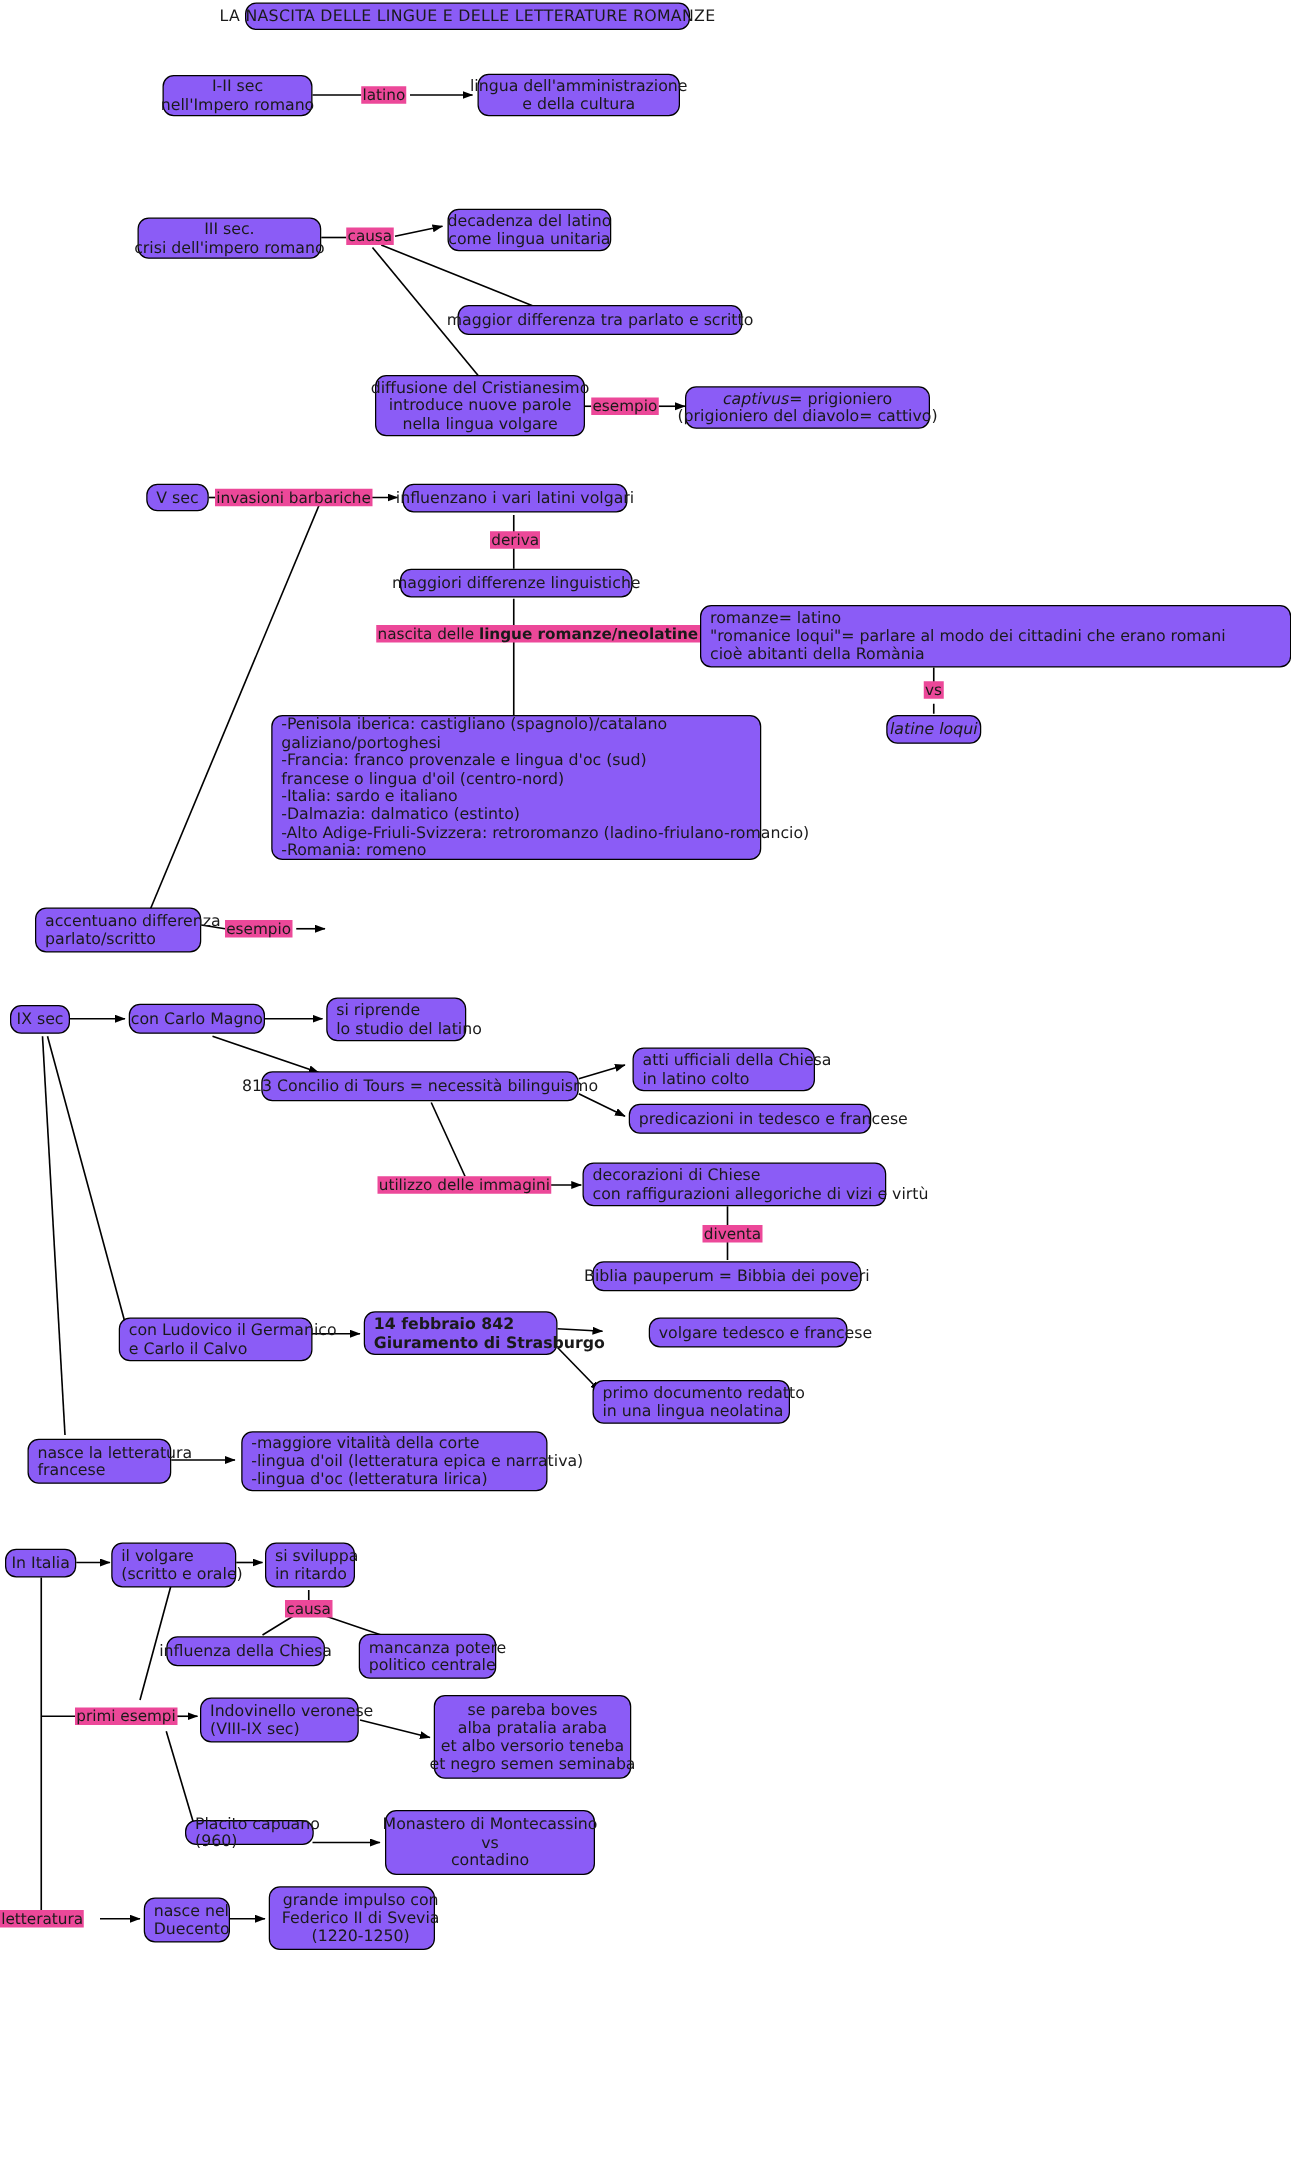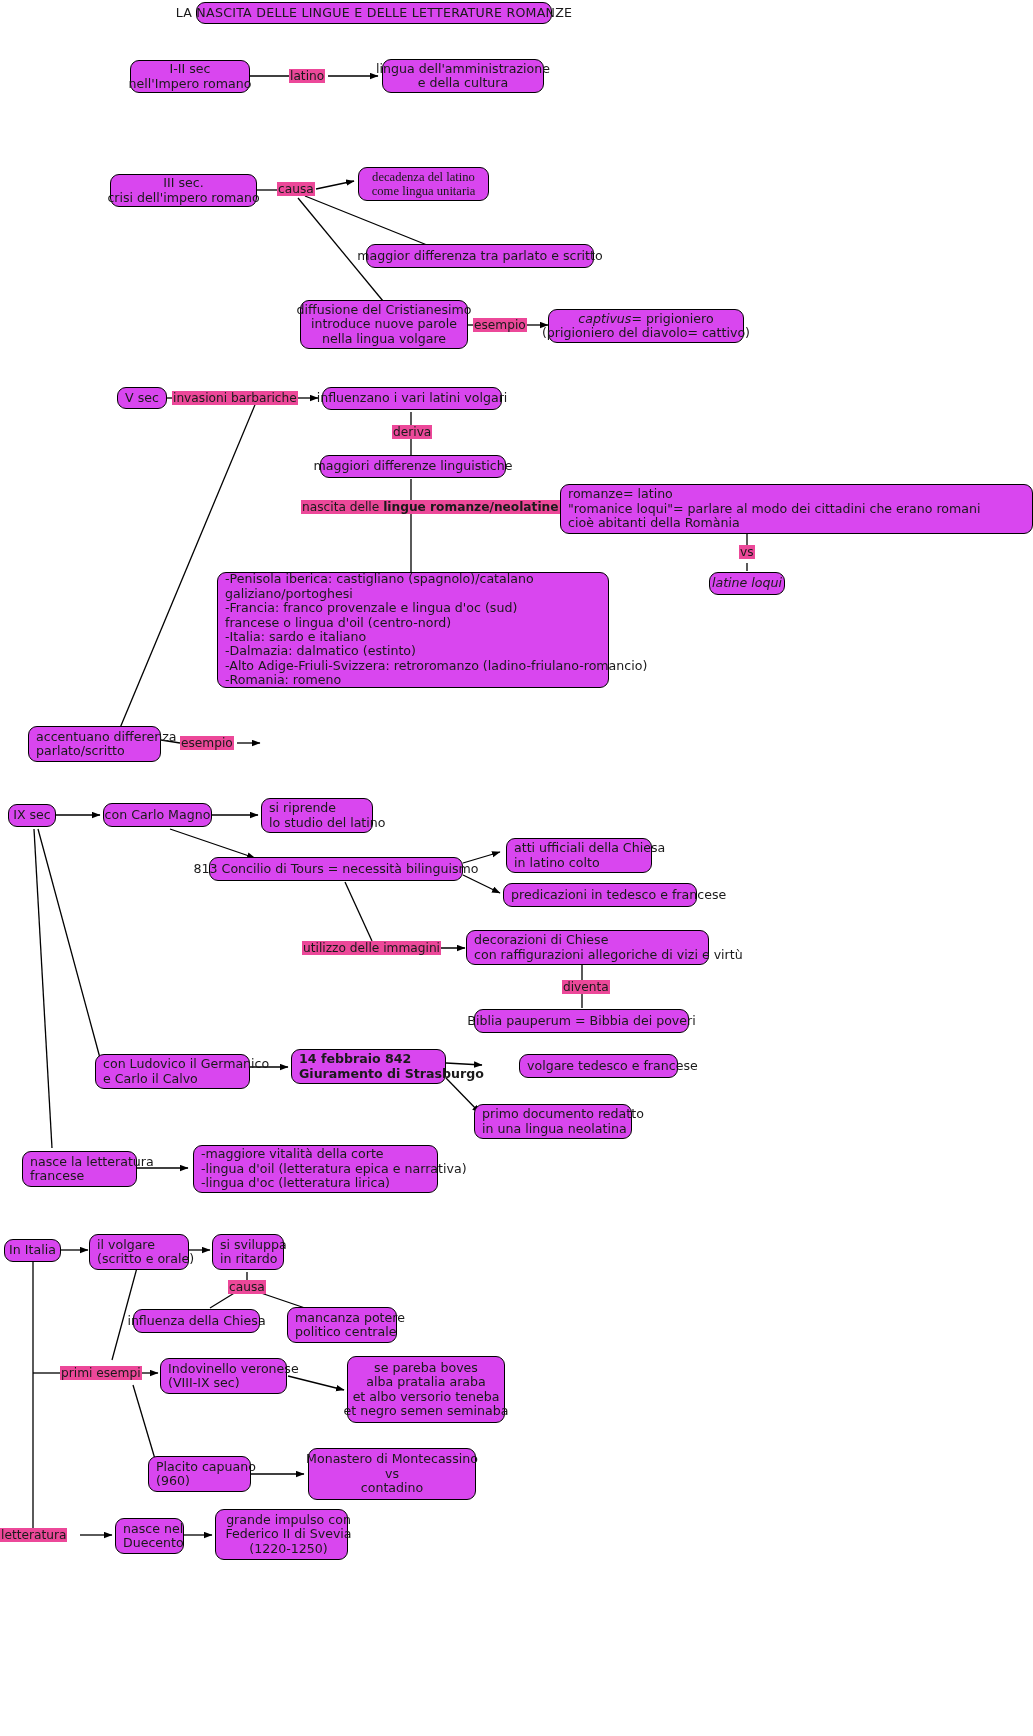--- a/index.html
+++ b/index.html
@@ -21,21 +21,21 @@
     position: absolute;
     left: 0;
     top: 0;
     width: 1033px;
     height: 1736px;
     pointer-events: none;
   }
   .node {
     position: absolute;
     box-sizing: border-box;
-    background: #d946ef;
+    background: #8b5cf6;
     border: 1px solid #000000;
     border-radius: 9px;
     color: #1a1a1a;
     font-size: 12.6px;
     line-height: 14.4px;
     display: flex;
     flex-direction: column;
     justify-content: center;
     padding: 4px 7px;
     white-space: pre;
@@ -167,21 +167,21 @@
   <div class="edge-label" style="left:289px; top:69px;">latino</div>
 
   <div class="node center" style="left:382px; top:59px; width:162px; height:34px;">lingua dell'amministrazione
 e della cultura</div>
 
   <div class="node center" style="left:110px; top:174px; width:147px; height:33px;">III sec.
 crisi dell'impero romano</div>
 
   <div class="edge-label" style="left:277px; top:182px;">causa</div>
 
-  <div class="node center" style="left:358px; top:167px; width:131px; height:34px;font-family:Liberation Serif, serif;">decadenza del latino
+  <div class="node center" style="left:358px; top:167px; width:131px; height:34px;">decadenza del latino
 come lingua unitaria</div>
 
   <div class="node center" style="left:366px; top:244px; width:228px; height:24px;">maggior differenza tra parlato e scritto</div>
 
   <div class="node center" style="left:300px; top:300px; width:168px; height:49px;">diffusione del Cristianesimo
 introduce nuove parole
 nella lingua volgare</div>
 
   <div class="edge-label" style="left:473px; top:318px;">esempio</div>
 
@@ -290,21 +290,21 @@
   <div class="edge-label" style="left:60px; top:1366px;">primi esempi</div>
 
   <div class="node left" style="left:160px; top:1358px; width:127px; height:36px;">Indovinello veronese
 (VIII-IX sec)</div>
 
   <div class="node center" style="left:347px; top:1356px; width:158px; height:67px;">se pareba boves
 alba pratalia araba
 et albo versorio teneba
 et negro semen seminaba</div>
 
-  <div class="node left" style="left:148px; top:1456px; width:103px; height:36px;">Placito capuano
+  <div class="node left" style="left:148px; top:1456px; width:103px; height:20px;">Placito capuano
 (960)</div>
 
   <div class="node center" style="left:308px; top:1448px; width:168px; height:52px;">Monastero di Montecassino
 vs
 contadino</div>
 
   <div class="edge-label" style="left:0px; top:1528px;">letteratura</div>
 
   <div class="node left" style="left:115px; top:1518px; width:69px; height:36px;">nasce nel
 Duecento</div>

